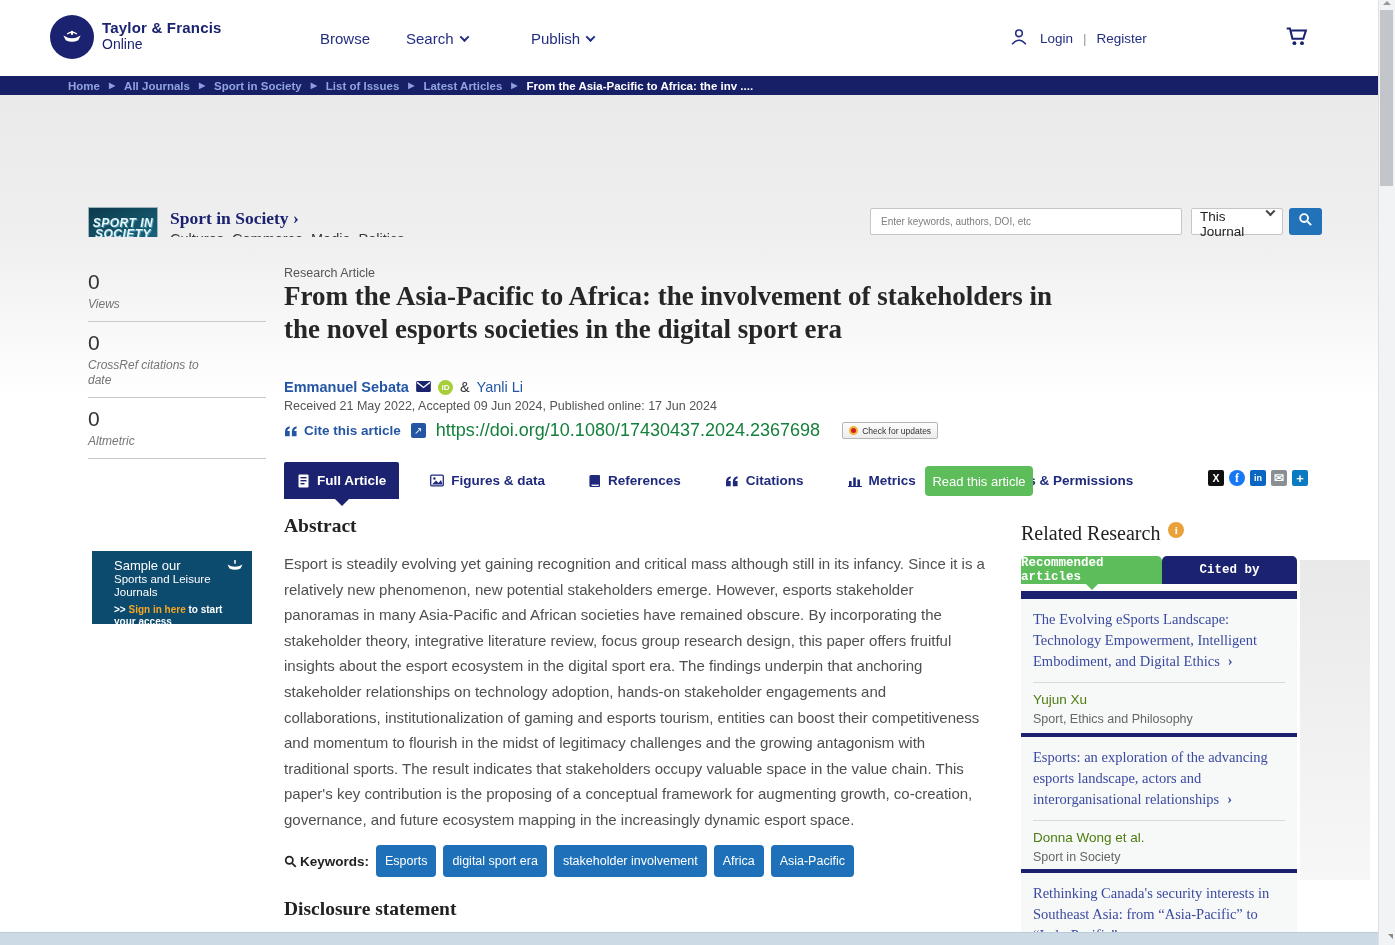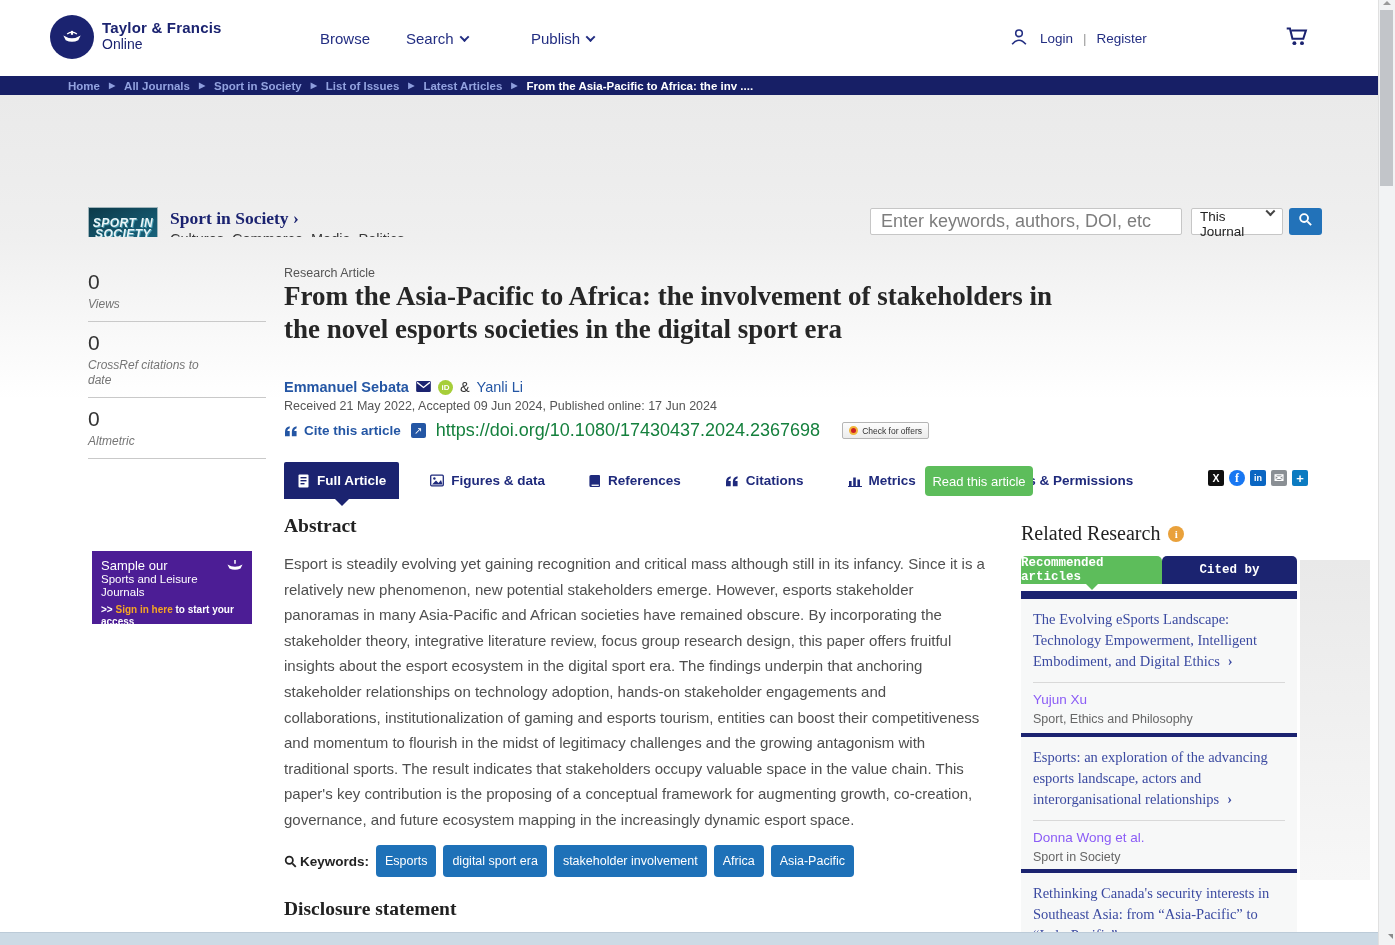--- a/index.html
+++ b/index.html
@@ -32,39 +32,39 @@
   .cover .ttl { font-style:italic; font-weight:bold; font-size:12px; line-height:11px; text-align:center; margin-top:10px; letter-spacing:.5px; text-shadow:1px 1px 0 rgba(120,220,240,.5); }
   .cover .sub { font-size:4.5px; text-align:center; margin-top:2px; color:#bfe3ec; letter-spacing:.3px; }
   .cover .ring { width:14px; height:9px; border:1.5px solid #cfeaf2; border-radius:50%; margin:6px auto 4px; }
   .cover .ln { height:2px; background:rgba(255,255,255,.35); margin:2px 8px; }
   .jr-title { left:170px; top:113px; font-size:17.5px; font-weight:bold; color:#1b2370; cursor:pointer; }
   .jr-sub { left:170px; top:136px; font-size:14.5px; color:#3a3a3a; }
   .jr-latest { left:170px; top:155px; font-size:13.5px; color:#28328c; cursor:pointer; }
   .btn { display:inline-flex; align-items:center; justify-content:center; border-radius:3px; font-size:13.5px; cursor:pointer; }
   .btn-submit { left:168px; top:191px; height:26px; padding:0 13px; background:#5dbd5b; color:#fff; }
   .btn-home { left:285px; top:191px; height:26px; padding:0 13px; background:#1b2370; color:#fff; }
-  .search-input { left:870px; top:113px; width:312px; height:27px; border:1px solid #c6c6c6; border-radius:2px; padding:0 10px; font-size:18px; color:#333; font-family:"Liberation Sans",sans-serif; }
+  .search-input { left:870px; top:113px; width:312px; height:27px; border:1px solid #c6c6c6; border-radius:2px; padding:0 10px; font-size:10px; color:#333; font-family:"Liberation Sans",sans-serif; }
   .search-input::placeholder { color:#7d7d7d; }
   .scope { left:1191px; top:113px; width:92px; height:27px; background:#fff; border:1px solid #c6c6c6; border-radius:2px; display:flex; align-items:flex-start; justify-content:space-between; padding:0 8px; font-size:13.5px; color:#222; cursor:pointer; }
   .scope .chev { border-color:#444; }
   .search-btn { left:1289px; top:113px; width:33px; height:27px; background:#2272b9; border-radius:3px; display:flex; align-items:center; justify-content:center; cursor:pointer; }
   .adv-search { left:1191px; top:145px; width:131px; text-align:right; font-size:11.5px; color:#1b2370; cursor:pointer; }
 
   
   .main-fade { left:0; top:237px; width:1395px; height:190px; background:linear-gradient(180deg,#efefef,#ffffff 85%); }
   .right-tint { left:1300px; top:560px; width:70px; height:320px; background:linear-gradient(180deg,#e9e9e9,#f7f7f7); }
 
   
   .metrics { left:88px; top:266px; width:178px; }
   .metric { border-bottom:1px solid #c9c9c9; padding:4px 0 9px; margin-bottom:5px; }
   .metric .mv { font-size:21px; color:#333; }
   .metric .ml { font-size:12px; color:#757575; margin-top:3px; line-height:15px;font-style:italic; }
 
   
-  .ad { left:92px; top:551px; width:160px; height:73px; background:#4c1d95; color:#fff; padding:7px 9px; cursor:pointer; }
+  .ad { left:92px; top:551px; width:160px; height:73px; background:#0c4a6e; color:#fff; padding:7px 22px; cursor:pointer; }
   .ad .a1 { font-size:13px; }
   .ad .a2 { font-size:11.5px; line-height:13px; }
   .ad .cta { font-size:10px; line-height:12px; margin-top:5px; font-weight:bold; }
   .ad .cta .org { color:#f5a623; }
   .ad svg { position:absolute; right:8px; top:8px; }
 
   
   .art-type { left:284px; top:266px; font-size:12.5px; color:#555; }
   .art-title { left:284px; top:280px; width:810px; font-size:27px; line-height:33px; color:#262626; font-weight:600; }
   .authors { left:284px; top:379px; font-size:14.5px; color:#333; display:flex; align-items:center; gap:7px; }
@@ -90,33 +90,33 @@
 
   
   .abstract-h { left:284px; top:515px; font-size:19.5px; font-weight:bold; color:#222; }
   .abstract-t { left:284px; top:551px; width:702px; font-size:15px; line-height:25.6px; color:#4f4f4f; }
   .kw-row { left:284px; top:845px; display:flex; align-items:center; gap:7px; flex-wrap:wrap; }
   .kw-label { font-size:13.5px; font-weight:bold; color:#222; display:flex; align-items:center; gap:3px; }
   .pill { background:#1e71b8; color:#fff; font-size:12.5px; height:20px; display:inline-flex; align-items:center; padding:16px 9px; border-radius:4px; cursor:pointer; }
   .disclosure-h { left:284px; top:898px; font-size:19.5px; font-weight:bold; color:#222; }
 
   
-  .rel-h { left:1021px; top:522px; font-size:20px; color:#222; display:flex; align-items:center; gap:8px; }
+  .rel-h { left:1021px; top:522px; font-size:20px; color:#222; display:flex; align-items:flex-start; gap:8px; }
   .info-ic { width:16px; height:16px; border-radius:50%; background:#e9a13b; color:#fff; font-size:11px; font-weight:bold; display:inline-flex; align-items:center; justify-content:center; font-family:"Liberation Serif",serif; cursor:pointer; }
   .rel-tabs { left:1021px; top:556px; width:276px; display:flex; }
   .rel-tab { height:28px; display:flex; align-items:center; justify-content:center; font-size:12.5px; font-weight:bold; color:#fff; border-radius:5px 5px 0 0; cursor:pointer; position:relative;font-family:Liberation Mono, monospace; }
   .rel-tab.rec { width:141px; background:#5dbd5b; }
   .rel-tab.rec:after { content:""; position:absolute; left:50%; bottom:-6px; transform:translateX(-50%); border:6px solid transparent; border-top-color:#5dbd5b; border-bottom:0; }
   .rel-tab.cited { width:135px; background:#1b2370; }
   .rel-bar { left:1021px; top:591px; width:276px; height:4px; background:#1b2370; }
   .rel-card { left:1021px; width:276px; background:#f7f8f8; border-top:4px solid #1b2370; padding:10px 12px 12px; }
   .rel-card .rt { font-family:"Liberation Serif",serif; font-size:14.5px; line-height:21px; color:#3b4aa1; cursor:pointer; }
   .rel-card .rchev { font-weight:bold; margin-left:8px; }
   .rel-card .rdiv { height:1px; background:#d9d9d9; margin:10px 0 9px; }
-  .rel-card .ra { font-size:13.5px; color:#8b5cf6; }
+  .rel-card .ra { font-size:13.5px; color:#4d7c0f; }
   .rel-card .rj { font-size:12.5px; color:#666; margin-top:5px; }
   .rel-card .rp { font-size:12.5px; color:#666; margin-top:5px; }
   .card1 { top:595px; }
   .card2 { top:733px; }
   .card3 { top:869px; height:76px; overflow:hidden; }
 
   
   .vscroll { right:0; top:0; width:17px; height:945px; background:#f2f3f4; border-left:1px solid #e0e0e0; }
   .vthumb { right:2px; top:10px; width:13px; height:176px; background:#c2c5c9; }
   .varrow { right:4px; top:1px; width:0; height:0; border:4.5px solid transparent; border-bottom-color:#9a9a9a; border-top:0; }
@@ -271,21 +271,21 @@
     <span class="cite-link">
       <svg width="14" height="12" viewBox="0 0 16 14" fill="#2456a4">
           <path d="M1 8 Q1 2.5 6.5 1.5 L6.5 3.7 Q3.8 4.4 3.7 7 L6.5 7 L6.5 13 L1 13 Z M9 8 Q9 2.5 14.5 1.5 L14.5 3.7 Q11.8 4.4 11.7 7 L14.5 7 L14.5 13 L9 13 Z"></path>
         </svg>
       <span>Cite this article</span>
     </span>
     <span class="doi-box">↗</span>
     <span class="doi-link">https://doi.org/10.1080/17430437.2024.2367698</span>
     <span class="check-badge">
       <span class="check-dot"></span>
-      <span>Check for offers</span>
+      <span>Check for updates</span>
     </span>
   </div>
 
   <div class="abs tabbar">
     <div class="tab active">
       <svg width="13" height="14" viewBox="0 0 12 14">
           <rect x="1" y="0.5" width="10" height="13" rx="1" fill="#fff"></rect>
           <rect x="3" y="3" width="6" height="1.4" fill="#1b2370"></rect>
           <rect x="3" y="6" width="6" height="1.4" fill="#1b2370"></rect>
           <rect x="3" y="9" width="4" height="1.4" fill="#1b2370"></rect>

